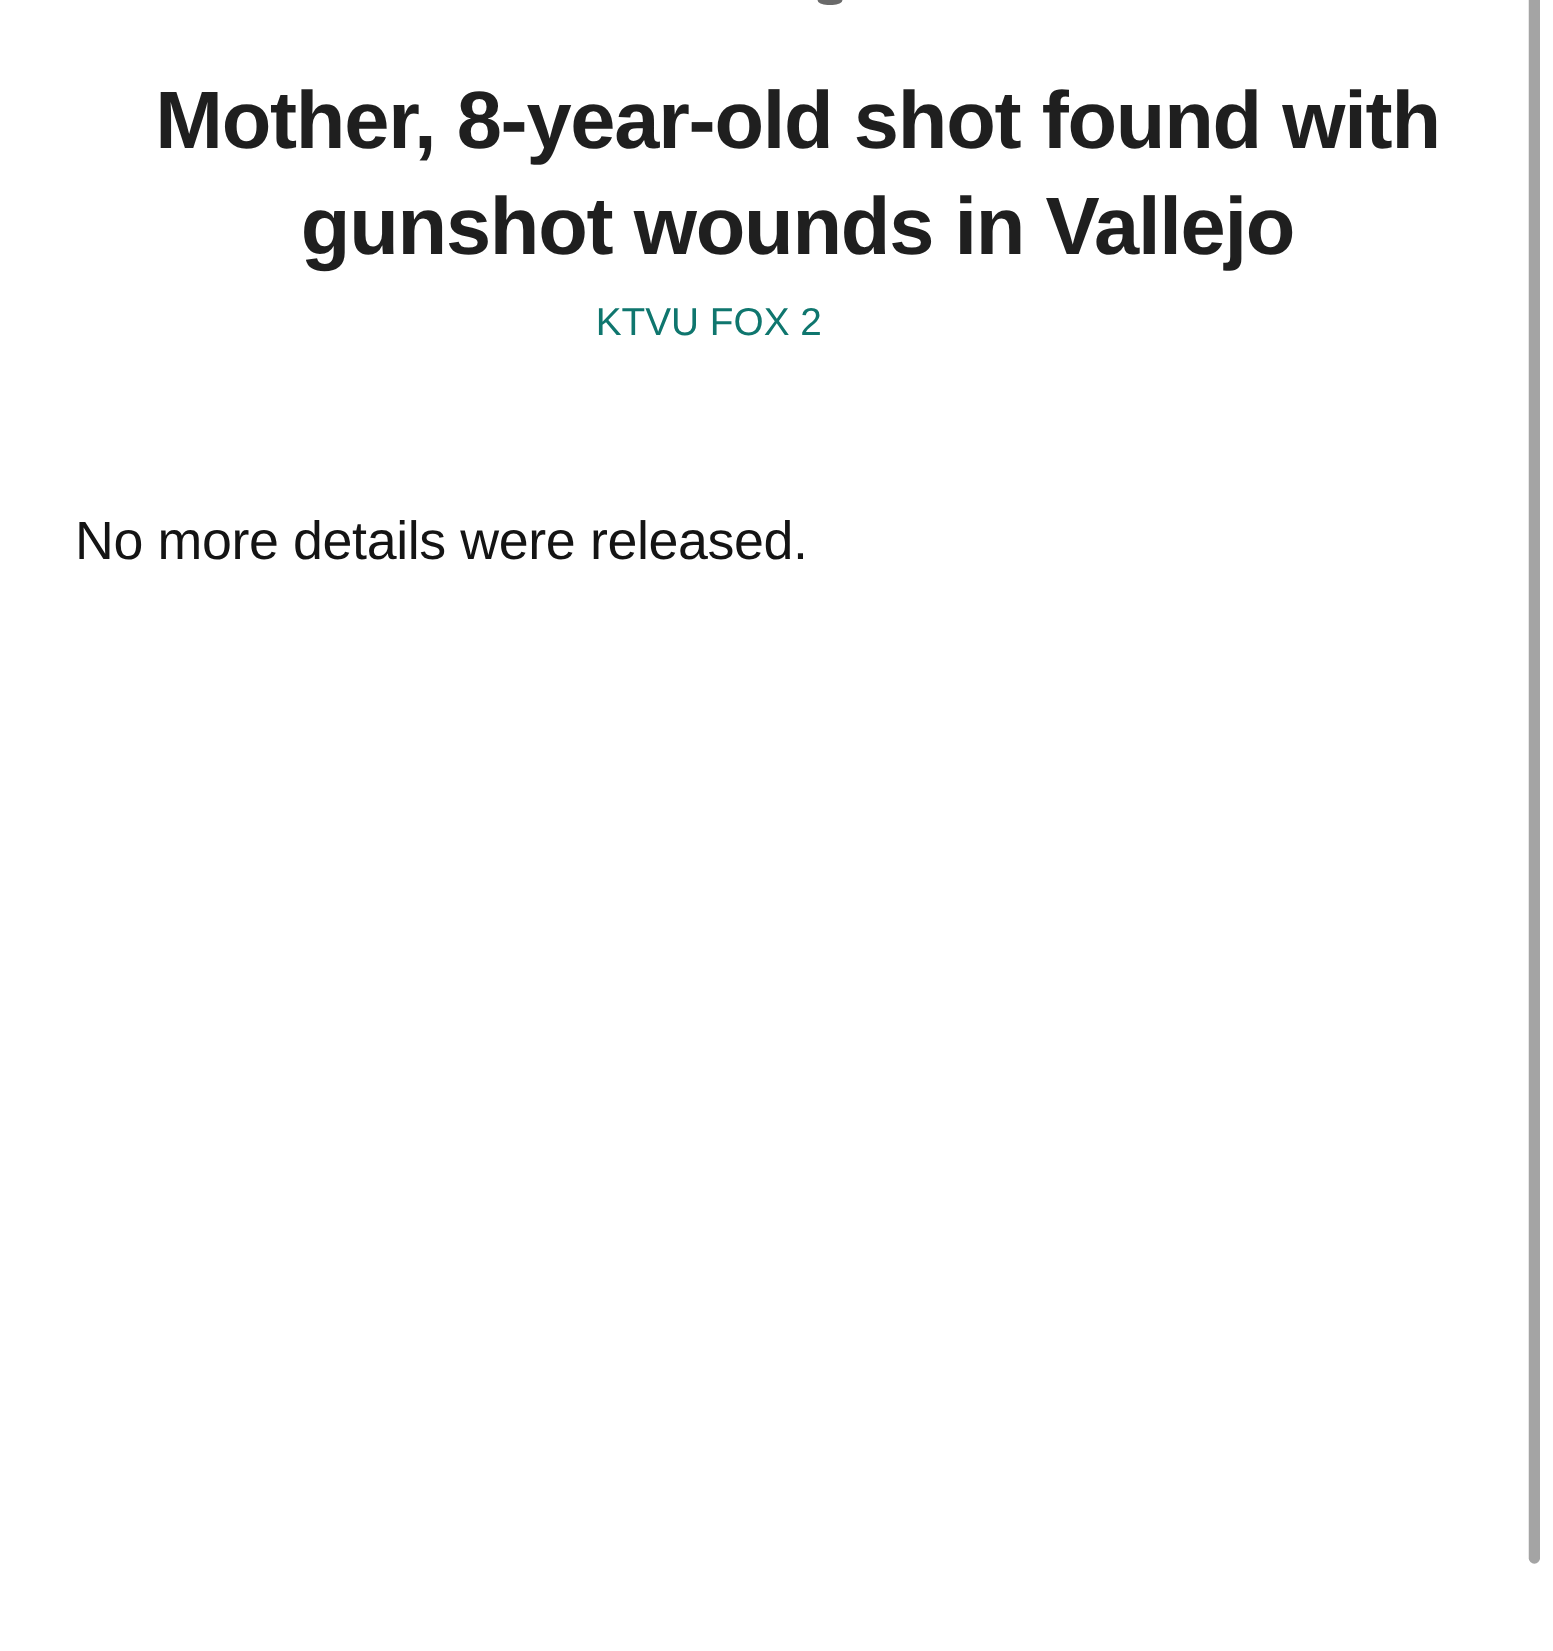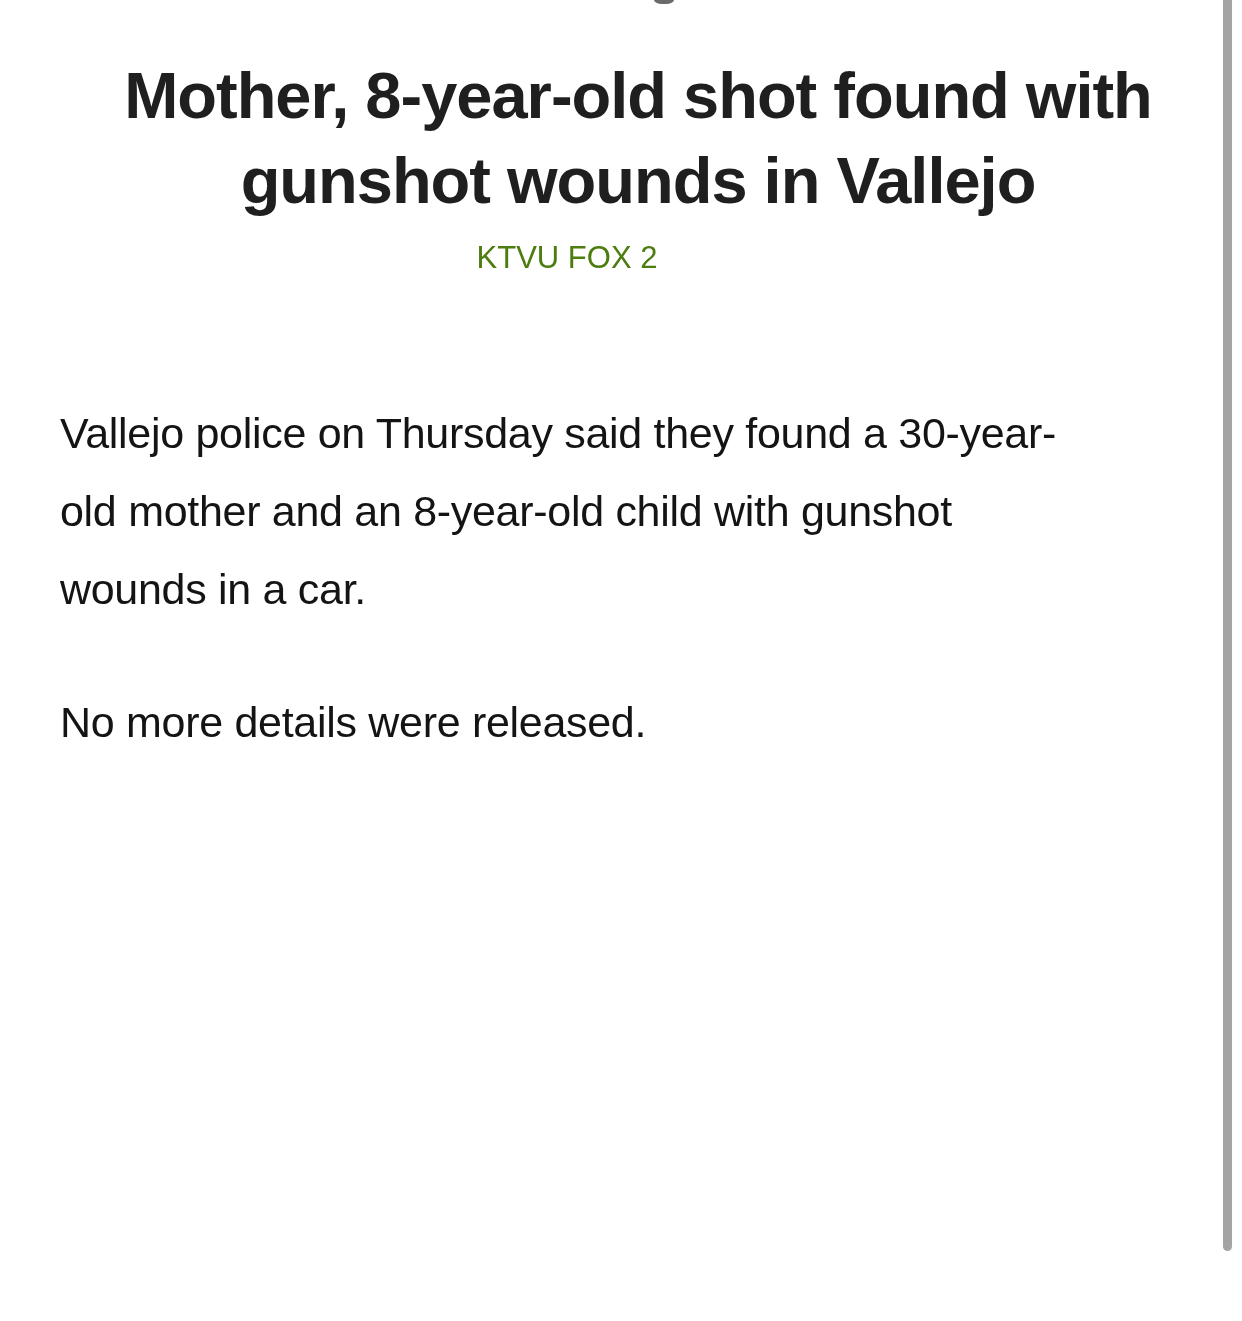--- a/index.html
+++ b/index.html
@@ -53,21 +53,21 @@
     position: absolute;
     top: 239px;
     left: 0;
     width: 1242px;
     box-sizing: border-box;
     padding-right: 108px; 
     text-align: center;
     font-size: 31px;
     line-height: 38px;
     font-weight: 400;
-    color: #4d7c0f;
+    color: #0f766e;
   }
   .article-body {
     position: absolute;
     top: 394px;
     left: 0;
     width: 1242px;
     box-sizing: border-box;
     padding: 0 58px 0 60px;
   }
   .article-body p {
@@ -97,23 +97,20 @@
   <div class="cropped-glyph"></div>
 
   <div class="article">
 
     <h1 class="article-title">Mother, 8-year-old shot found with
 gunshot wounds in Vallejo</h1>
 
     <div class="article-byline">KTVU FOX 2</div>
 
     <div class="article-body">
-      <p>Vallejo police on Thursday said they found a 30-year-
-old mother and an 8-year-old child with gunshot
-wounds in a car.</p>
       <p>No more details were released.</p>
     </div>
 
   </div>
 
   <div class="scrollbar-thumb"></div>
 
 </div>
 
 </body></html>

